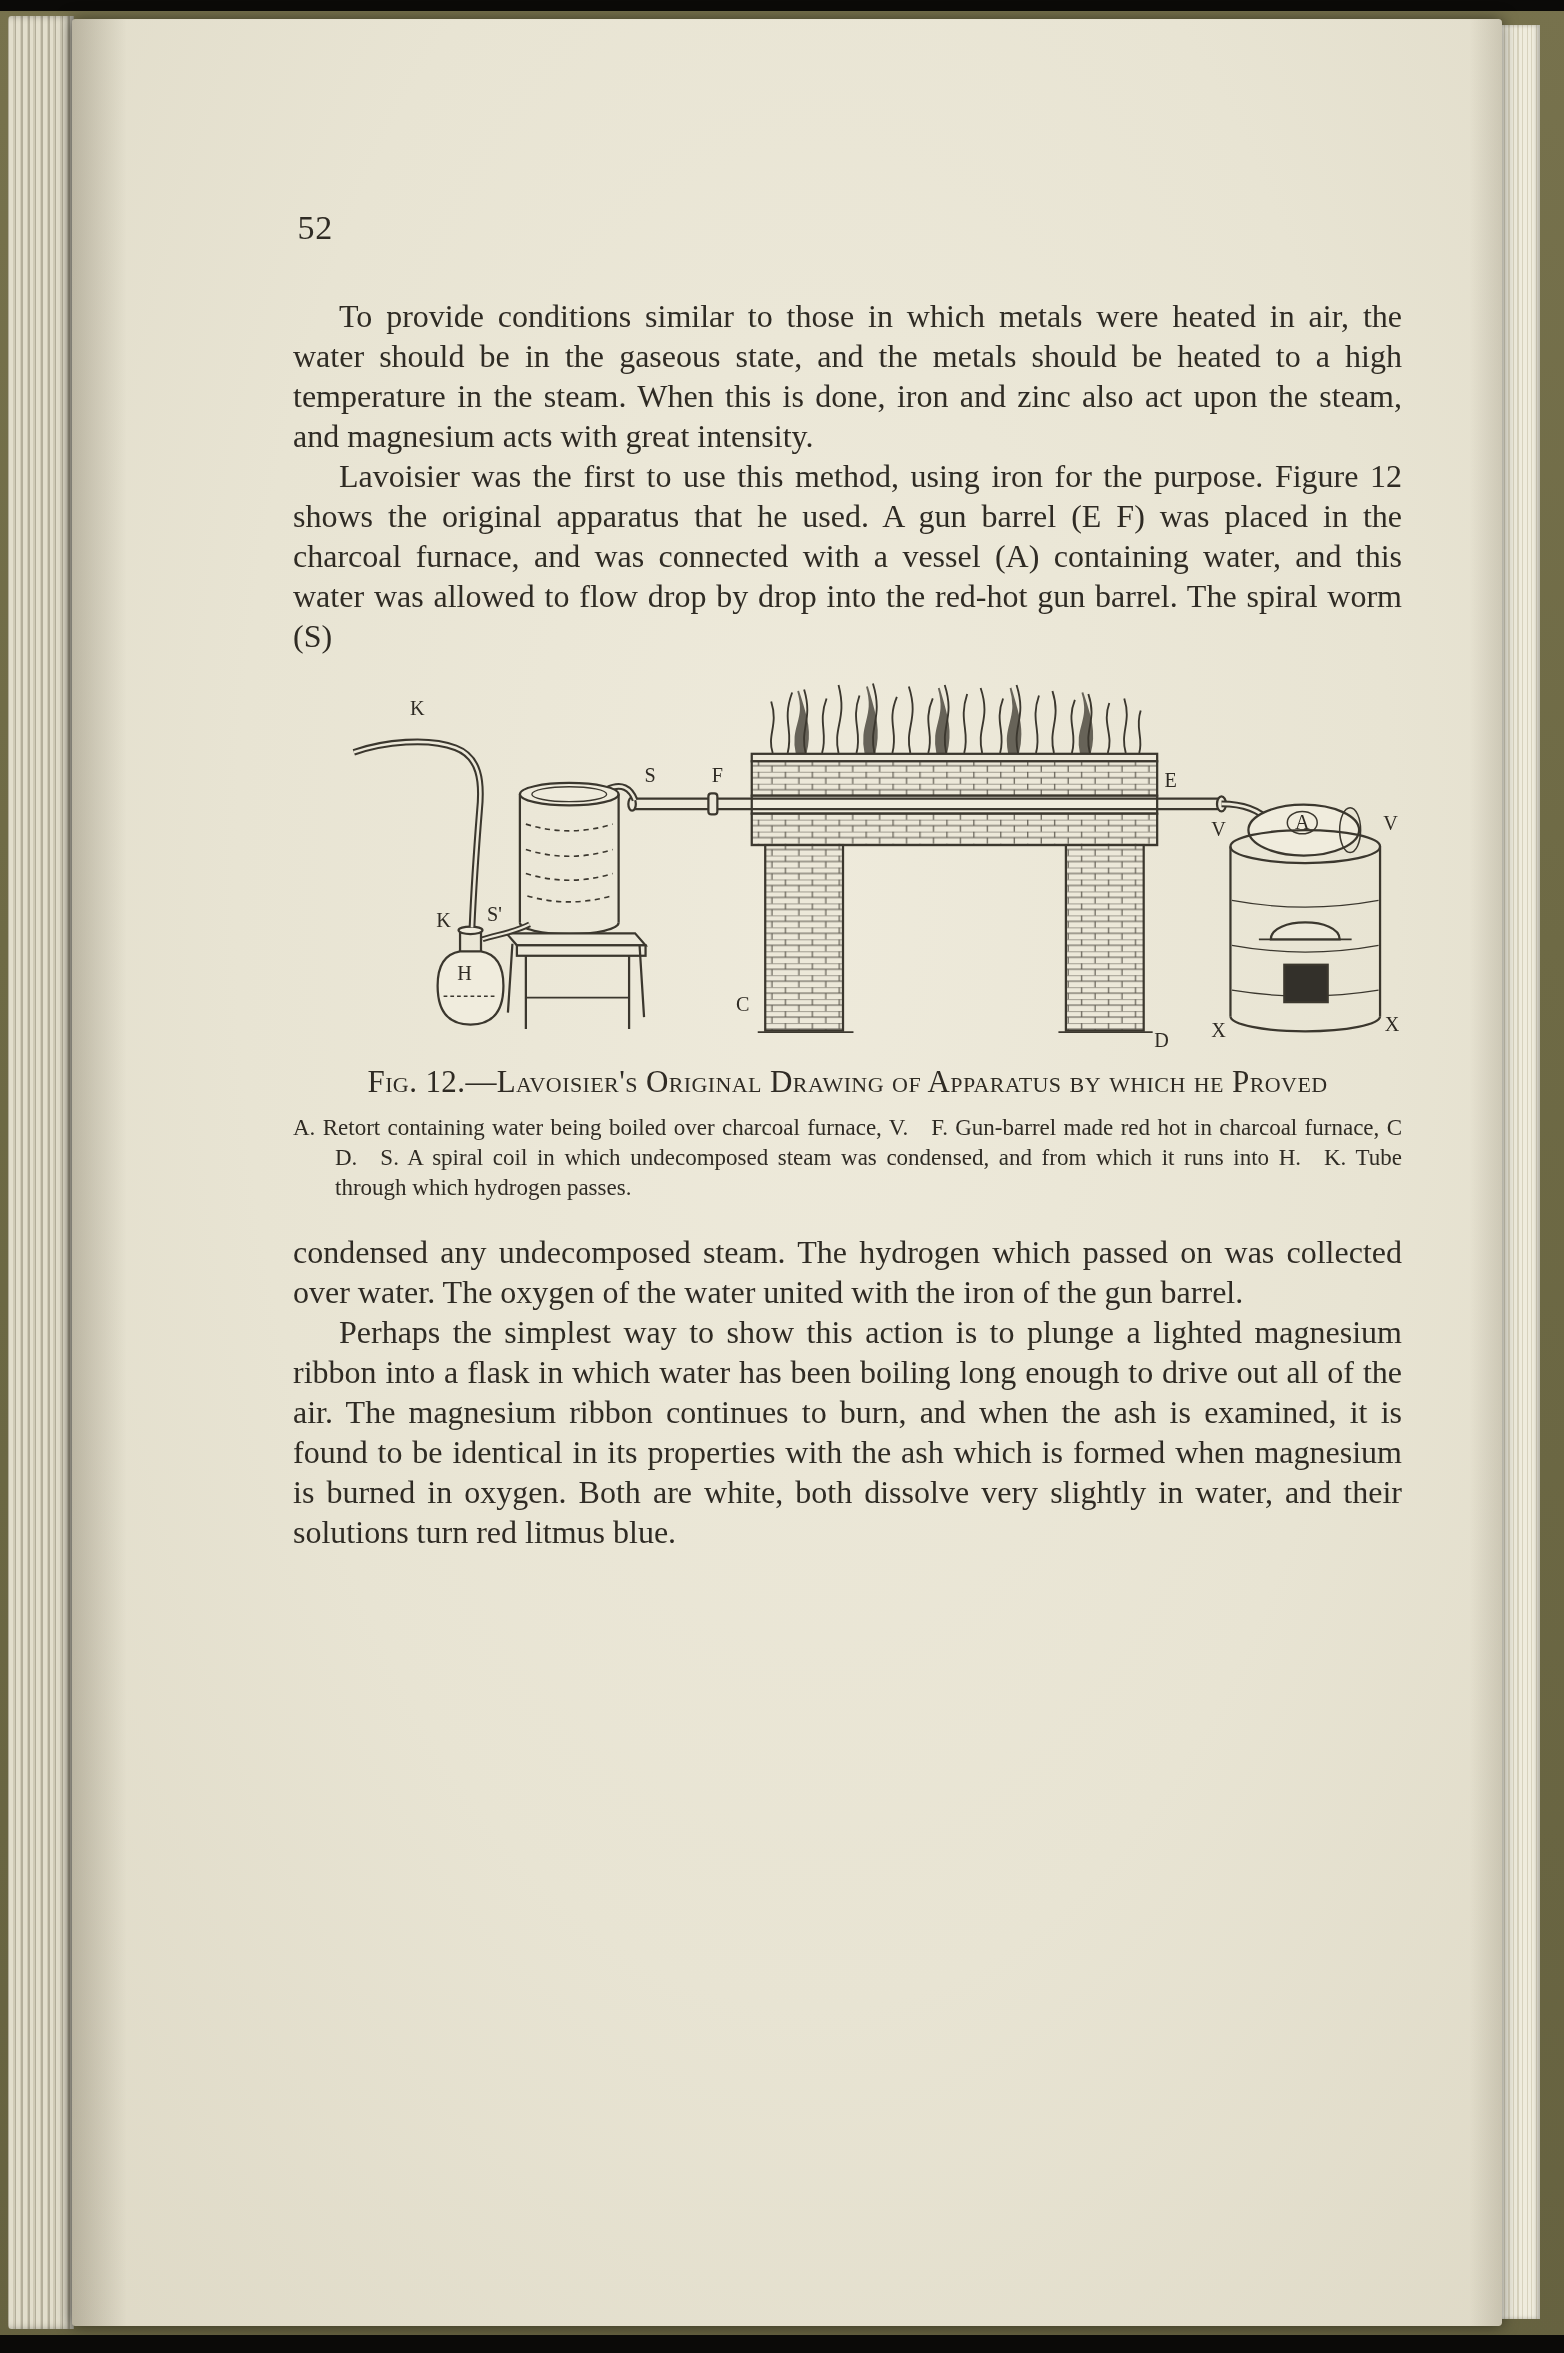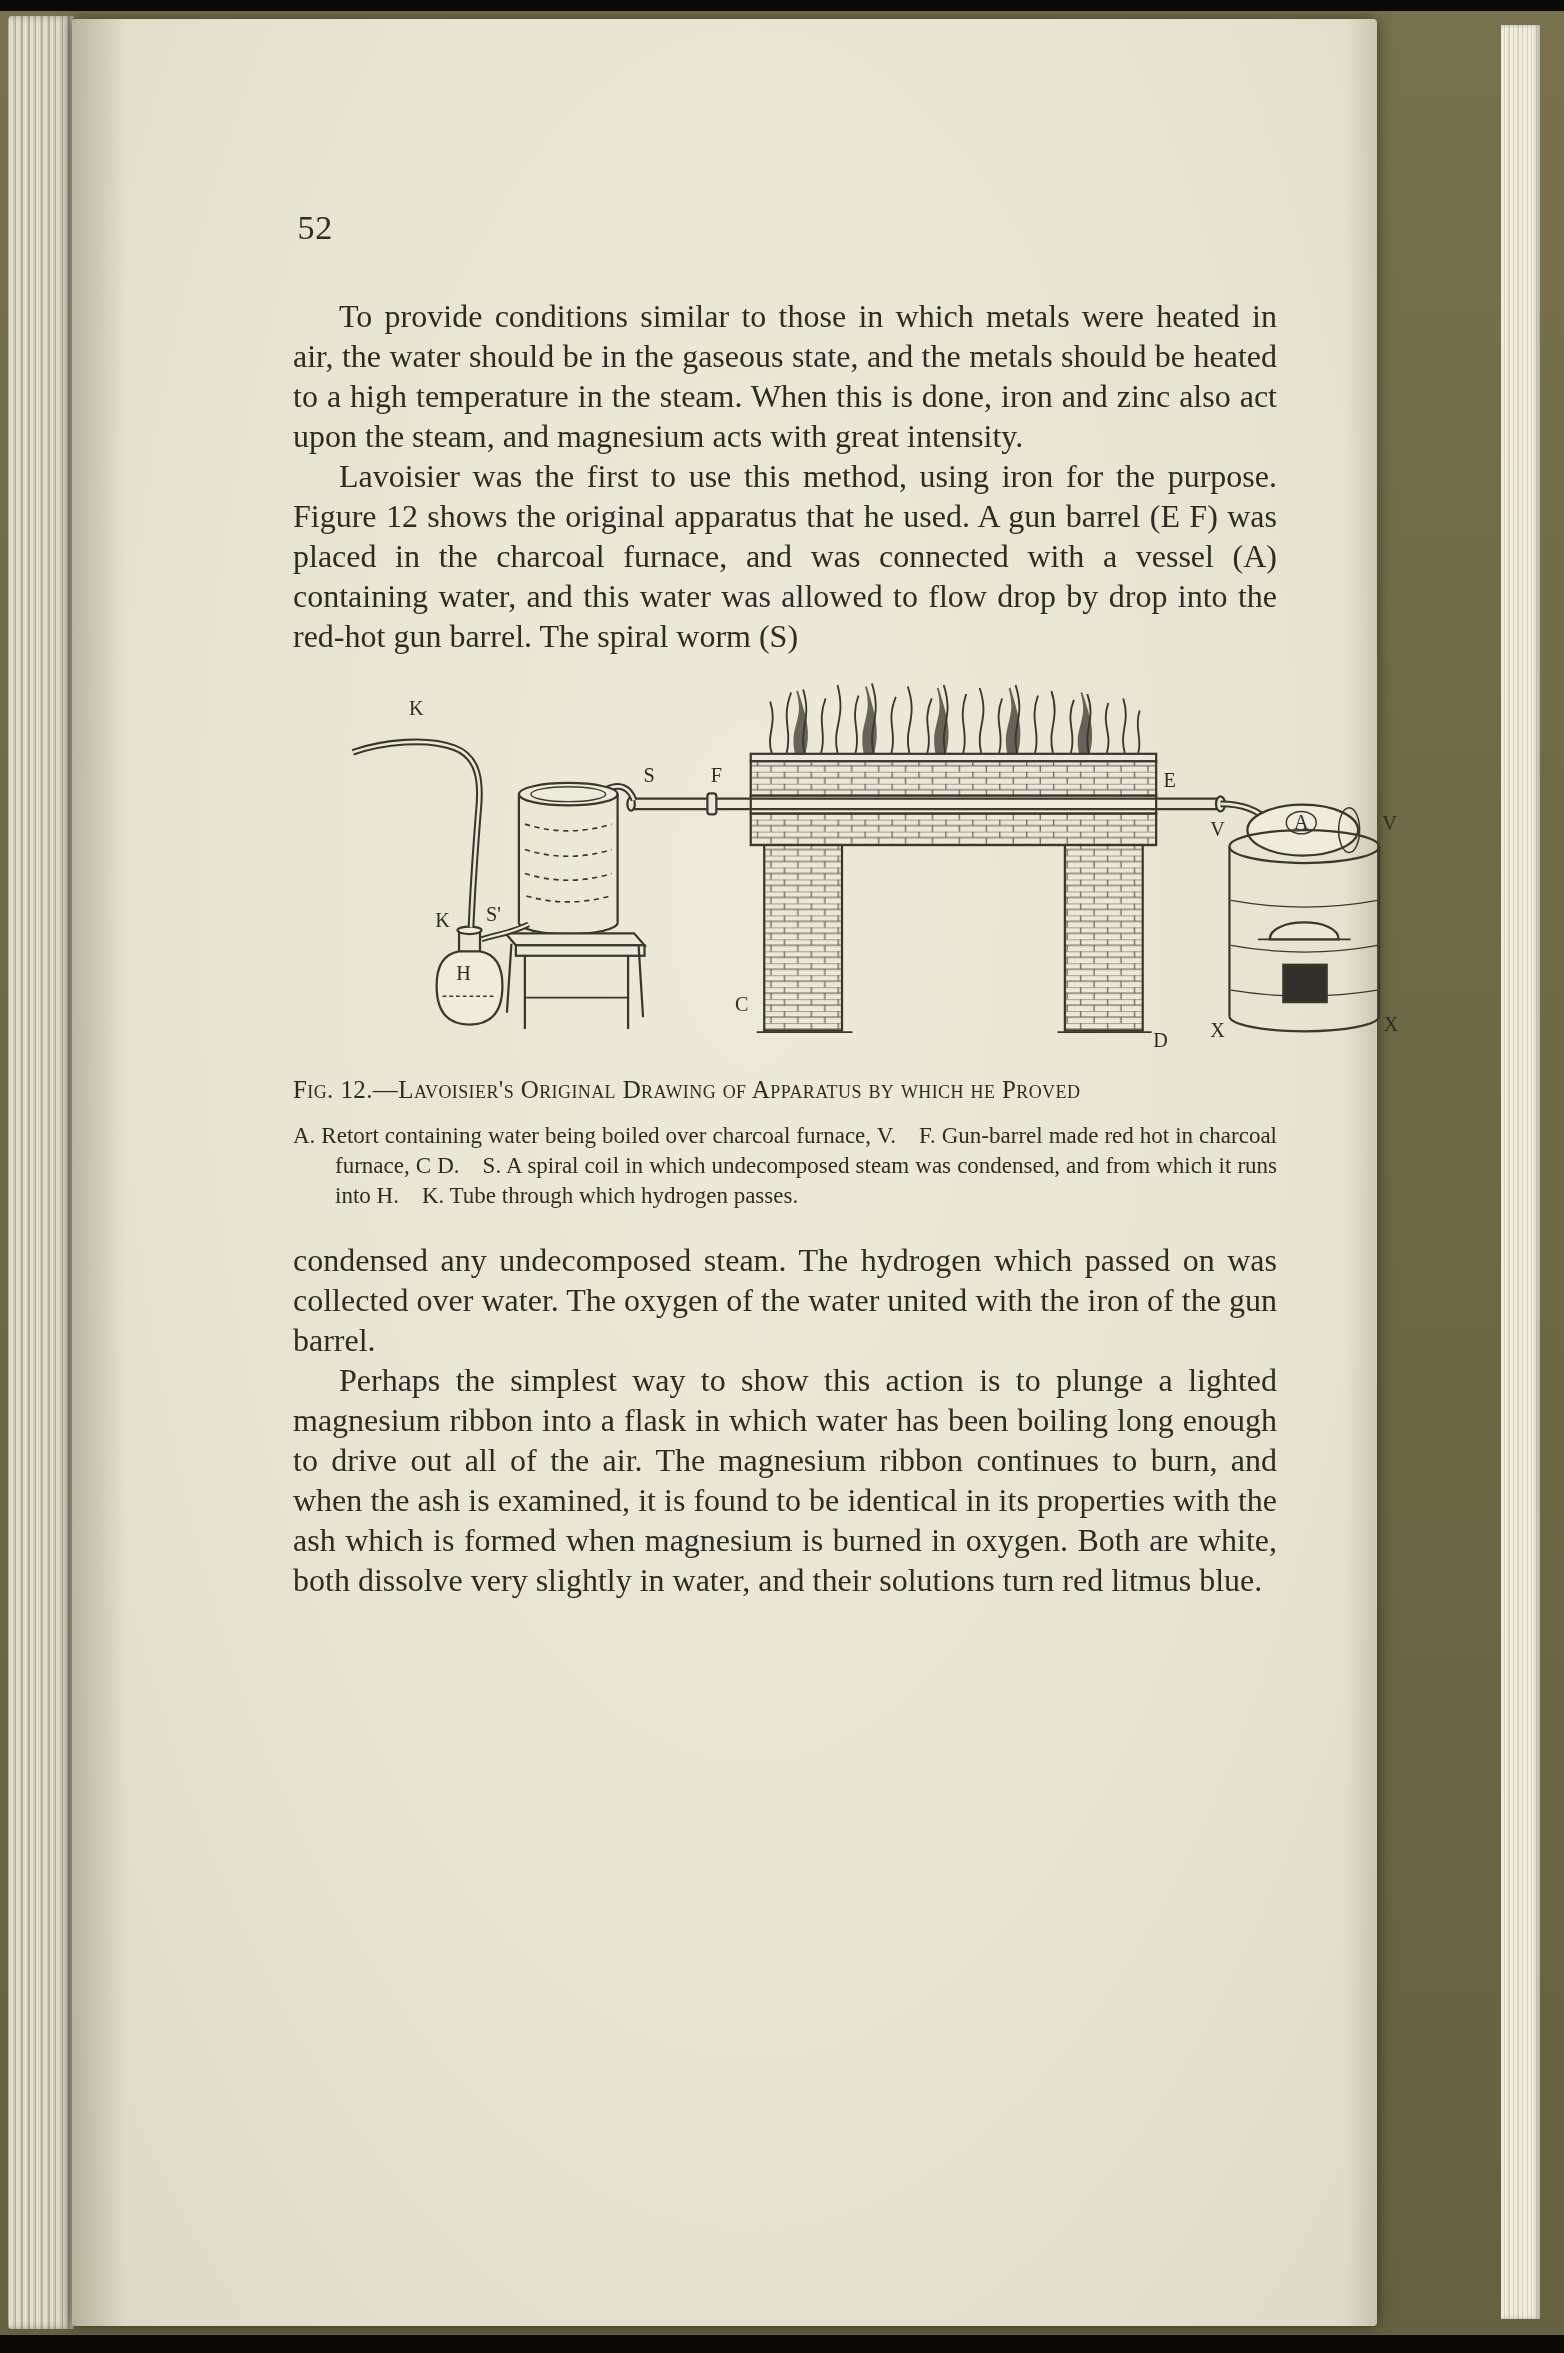--- a/index.html
+++ b/index.html
@@ -15,21 +15,21 @@
     background:repeating-linear-gradient(90deg,#b3ae9a 0 1.5px,#e2decc 1.5px 5.2px,#cfcab6 5.2px 6.7px);
     border-radius:3.7px 0 0 3.7px;
     box-shadow:inset -6px 0 7.5px rgba(0,0,0,.3);
   }
   .fore-edge{
     position:absolute;left:1501px;top:25.4px;width:39px;height:2294px;
     background:repeating-linear-gradient(90deg,#efecdd 0 3px,#d7d2bd 3px 4.5px);
     box-shadow:inset -3px 0 4.5px rgba(0,0,0,.25);
   }
   .page{
-    position:absolute;left:72px;top:19.4px;width:1305px;height:2307px;
+    position:absolute;left:72px;top:19.4px;width:1430px;height:2307px;
     background:radial-gradient(ellipse at 52% 38%, #eeeadb 0%, #e8e4d3 55%, #ded9c6 100%);
     border-radius:3.7px;
     box-shadow:0 0 15px rgba(0,0,0,.5);
   }
   .page::before{
     content:"";position:absolute;left:0;top:0;bottom:0;width:55px;
     background:linear-gradient(90deg,rgba(58,48,26,.24),rgba(58,48,26,0));
     border-radius:3.7px 0 0 3.7px;
   }
   .page::after{
@@ -39,21 +39,21 @@
   .content{position:relative;padding:188px 100px 0 221px;color:#2f2b24}
   .header{position:relative;height:49px;margin-bottom:40px}
   .page-num{position:absolute;left:4.5px;top:1.5px;font-size:34px;letter-spacing:0.7px}
   .running-head{position:absolute;left:0;right:0;top:0;text-align:center;font-size:35px;letter-spacing:6px}
   p.body-text{margin:0;font-size:32px;line-height:40px;text-align:justify;text-indent:46px}
   p.no-indent{text-indent:0}
   p.after-fig{margin-top:29px}
   .figure{margin-top:19.4px}
   .fig-art{display:block;margin:0 auto}
   .fig-art text{font-family:"Liberation Serif", serif;font-size:27px;fill:#2f2b24}
-  .fig-caption{margin-top:9px;font-variant:small-caps;font-size:25px;line-height:31px;letter-spacing:0.4px}
+  .fig-caption{margin-top:1px;text-align:center;font-variant:small-caps;font-size:31px;line-height:31px;letter-spacing:0.4px}
   .fig-legend{margin-top:16px;font-size:23px;line-height:30px;padding-left:42px;text-indent:-42px;text-align:justify}
 </style>
 </head>
 <body>
 
 <div class="edge-top"></div>
 <div class="page-stack"></div>
 <div class="fore-edge"></div>
 
 <div class="page">

